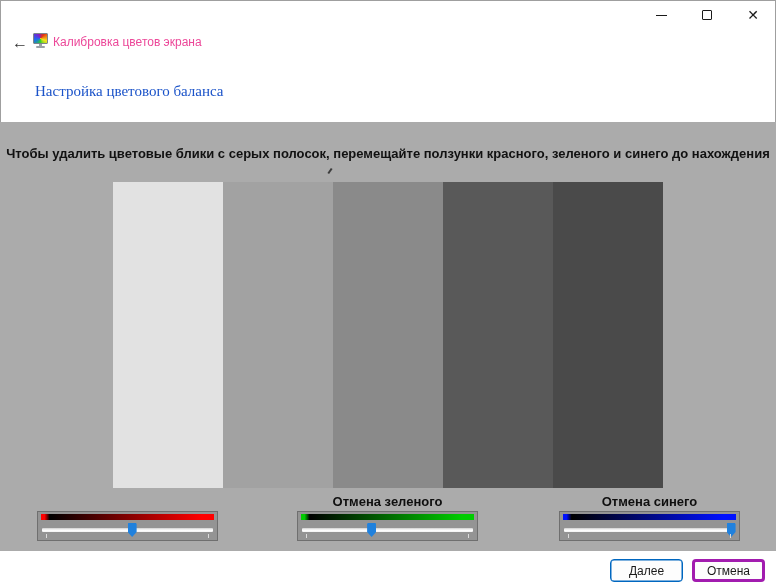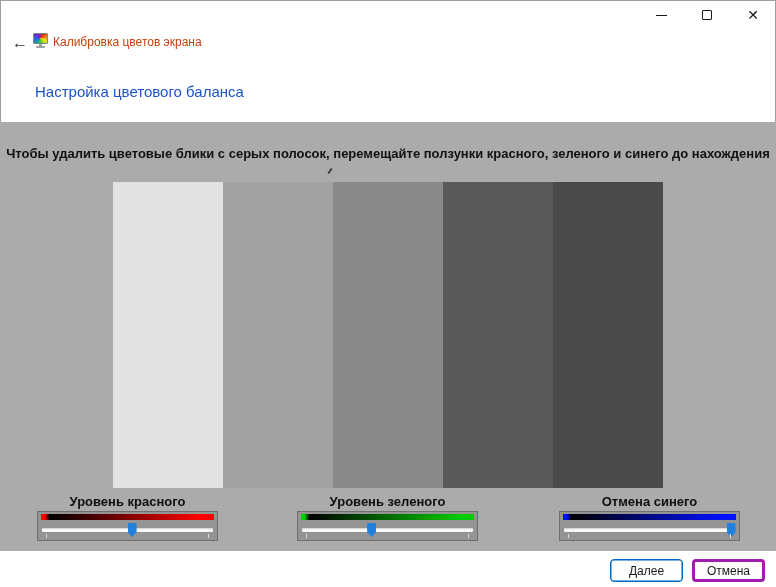--- a/index.html
+++ b/index.html
@@ -32,21 +32,21 @@
     border: none; background: transparent; font-size: 16px; color: #333;
     display: flex; align-items: center; justify-content: center;
   }
   .app-icon { position: absolute; left: 33px; top: 3px; width: 15px; height: 16px; }
   .app-icon .screen {
     width: 15px; height: 11px; border: 1px solid #7c848c; border-radius: 1px;
     background: conic-gradient(from 40deg, #e4330f, #f7e31c, #2ecf2e, #1b6ef0, #7a1fd0, #e4330f);
   }
   .app-icon .neck { width: 3px; height: 2px; background: #9aa0a6; margin: 0 auto; }
   .app-icon .base { width: 9px; height: 2px; background: #9aa0a6; margin: 0 auto; border-radius: 1px; }
-  .nav-title { position: absolute; left: 53px; top: 5px; font-size: 12px; color: #c2410c; text-align: right; }
+  .nav-title { position: absolute; left: 53px; top: 5px; font-size: 12px; color: #ec4899; text-align: right; }
 
   
   .page-heading { position: absolute; left: 35px; top: 83px; font-size: 15px; }
 
   
   .cal-panel { position: absolute; left: 0; top: 122px; width: 776px; height: 429px; font-weight: bold; }
   .instruction {
     position: absolute; left: 0; top: 24px; width: 100%;
     text-align: center; font-size: 13px; color: #111;
   }
@@ -113,48 +113,47 @@
       <span>←</span>
     </button>
     <div class="app-icon">
       <div class="screen"></div>
       <div class="neck"></div>
       <div class="base"></div>
     </div>
     <div class="nav-title">Калибровка цветов экрана</div>
   </div>
 
-  <div class="page-heading" style="color: rgb(27, 83, 201);">Настройка цветового баланса</div>
+  <div class="page-heading" style="color: rgb(27, 83, 201); font-family: Liberation Serif, serif;">Настройка цветового баланса</div>
 
   <div class="cal-panel" style="background: rgb(171, 171, 171);">
     <div class="instruction">Чтобы удалить цветовые блики с серых полосок, перемещайте ползунки красного, зеленого и синего до нахождения</div>
     <div class="overflow-mark"></div>
 
     <div class="bars">
         <div style="background: rgb(226, 226, 226);"></div>
         <div style="background: rgb(162, 162, 162);"></div>
         <div style="background: rgb(138, 138, 138);"></div>
         <div style="background: rgb(89, 89, 89);"></div>
         <div style="background: rgb(74, 74, 74);"></div>
       </div>
 
-    <div class="slider-label" style="left:37px;">Уровень красного</div>
     <div class="slider-panel slider-group" style="left: 37px; background: rgb(148, 148, 148);">
       <div class="grad-strip" style="background: linear-gradient(to right, rgb(255, 0, 0) 0%, rgb(255, 0, 0) 2%, rgb(0, 0, 0) 5%, rgb(255, 0, 0) 93%);"></div>
       <div class="track-zone">
         <div class="track"></div>
         <div class="thumb" style="background: rgb(32, 129, 221); left: calc(53% - 5px);"></div>
       </div>
       <div class="tickmarks">
           <i class="t-left"></i>
           <i class="t-right"></i>
         </div>
     </div>
 
-    <div class="slider-label" style="left:297px;">Уровень зеленого</div>
+    <div class="slider-label" style="left:297px;">Отмена зеленого</div>
     <div class="slider-panel slider-group" style="left: 297px; background: rgb(148, 148, 148);">
       <div class="grad-strip" style="background: linear-gradient(to right, rgb(0, 204, 0) 0%, rgb(0, 204, 0) 2%, rgb(0, 0, 0) 5%, rgb(0, 204, 0) 93%);"></div>
       <div class="track-zone">
         <div class="track"></div>
         <div class="thumb" style="background: rgb(32, 129, 221); left: calc(41% - 5px);"></div>
       </div>
       <div class="tickmarks">
           <i class="t-left"></i>
           <i class="t-right"></i>
         </div>

